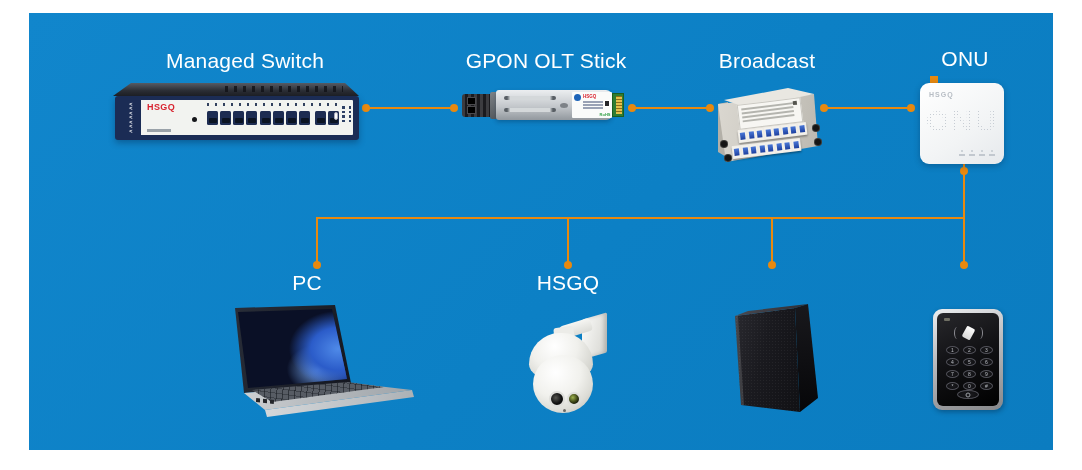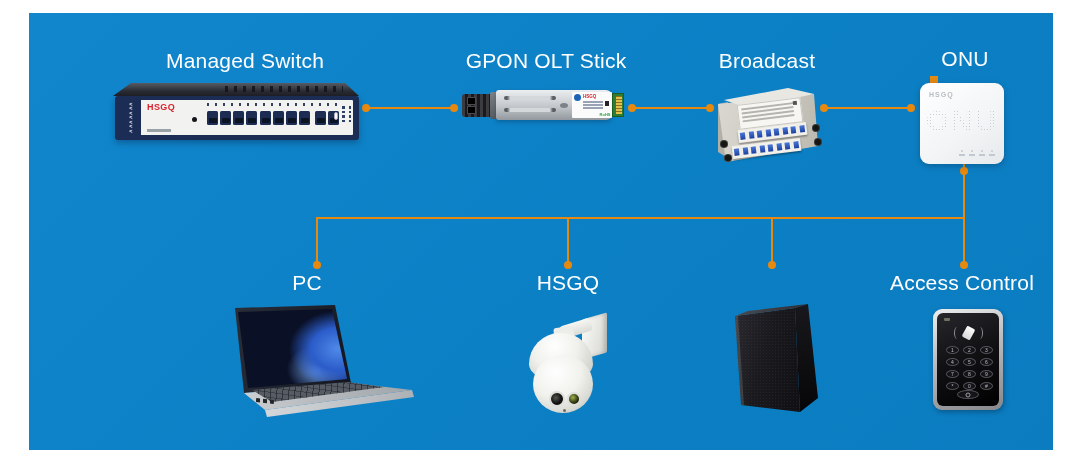--- a/index.html
+++ b/index.html
@@ -193,21 +193,20 @@
 
 <div class="stage">
   <div class="panel"></div>
 
   <div class="lbl" style="left:546px;top:49px">GPON OLT Stick</div>
   <div class="lbl" style="left:245px;top:49px">Managed Switch</div>
   <div class="lbl" style="left:767px;top:49px">Broadcast</div>
   <div class="lbl" style="left:965px;top:47px">ONU</div>
   <div class="lbl" style="left:307px;top:271px">PC</div>
   <div class="lbl" style="left:568px;top:271px">HSGQ</div>
-  <div class="lbl" style="left:962px;top:271px">Access Control</div>
 
   <div class="hline" style="left:366px;top:107px;width:88px"></div>
   <div class="hline" style="left:632px;top:107px;width:78px"></div>
   <div class="hline" style="left:824px;top:107px;width:87px"></div>
   <div class="vline" style="left:963px;top:163px;height:56px"></div>
   <div class="hline" style="left:316px;top:217px;width:649px"></div>
   <div class="vline" style="left:316px;top:219px;height:46px"></div>
   <div class="vline" style="left:567px;top:219px;height:46px"></div>
   <div class="vline" style="left:771px;top:219px;height:46px"></div>
   <div class="vline" style="left:963px;top:219px;height:46px"></div>

